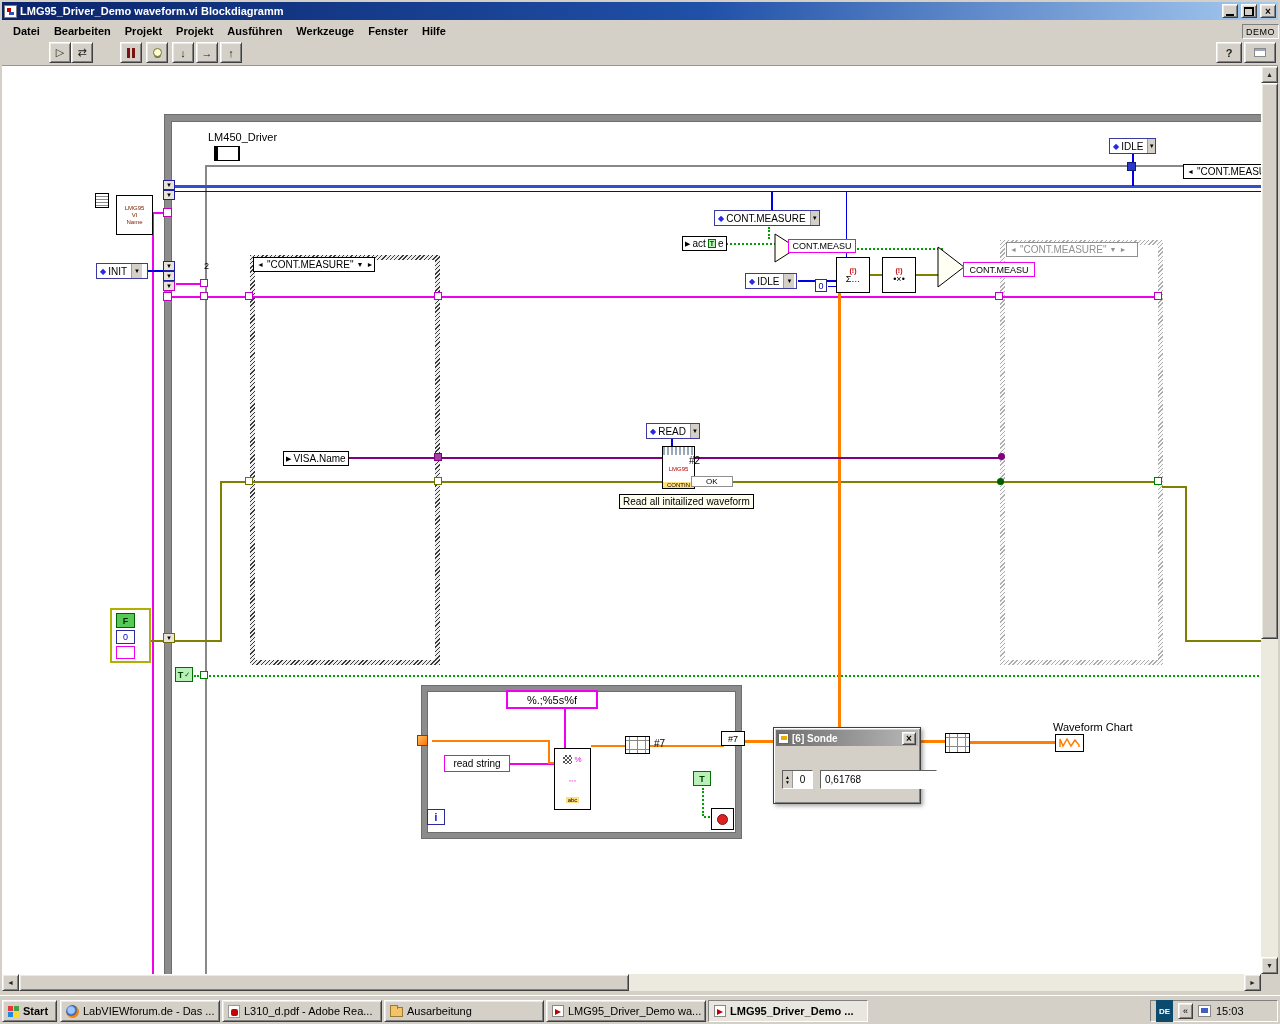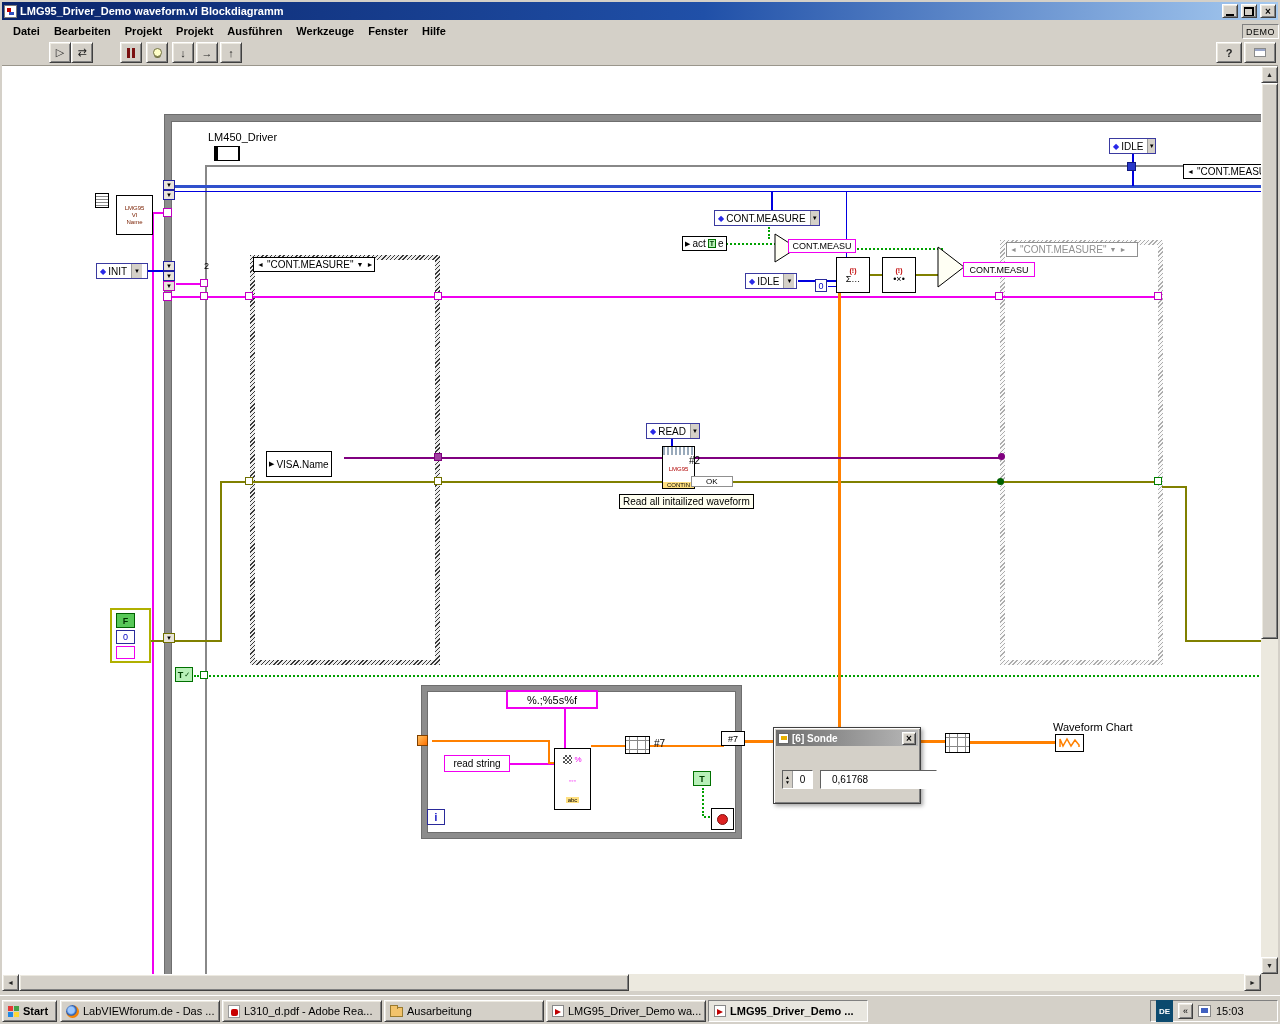--- a/index.html
+++ b/index.html
@@ -83,21 +83,21 @@
   
   .probe{position:absolute;left:773px;top:727px;width:148px;height:77px;background:#d4d0c8;border:1px solid #404040;box-shadow:2px 2px 4px rgba(0,0,0,.35), inset 1px 1px 0 #fff, inset -1px -1px 0 #808080;}
   .probe-title{position:absolute;left:2px;top:2px;right:2px;height:16px;background:linear-gradient(90deg,#6e6e6e,#b8b8b8);display:flex;align-items:center;gap:3px;padding:0 2px;}
   .probe-title .txt{color:#fff;font-weight:bold;font-size:10px;flex:1;white-space:nowrap;}
   .probe-ico{width:11px;height:11px;background:#fff;border:1px solid #666;position:relative;}
   .probe-ico::before{content:"";position:absolute;left:2px;top:2px;width:6px;height:4px;background:#e8b000;}
   .probe-close{width:14px;height:13px;display:flex;align-items:center;justify-content:center;font-size:10px;font-weight:bold;}
   .spinner{position:absolute;left:8px;top:42px;width:31px;height:19px;background:#fff;border:1px solid;border-color:#606060 #fff #fff #606060;display:flex;}
   .spinner .arrs{width:10px;background:#d4d0c8;border-right:1px solid #9a9a9a;display:flex;flex-direction:column;align-items:center;justify-content:center;font-size:5px;line-height:5px;}
   .spinner .val{flex:1;display:flex;align-items:center;justify-content:center;font-size:10px;}
-  .probe-val{position:absolute;left:46px;top:42px;width:117px;height:19px;background:#fff;border:1px solid;border-color:#606060 #fff #fff #606060;display:flex;align-items:center;padding-left:11px;font-size:10px;}
+  .probe-val{position:absolute;left:46px;top:42px;width:117px;height:19px;background:#fff;border:1px solid;border-color:#606060 #fff #fff #606060;display:flex;align-items:center;padding-left:4px;font-size:10px;}
 
   
   .hscroll{position:absolute;left:2px;top:974px;width:1259px;height:17px;background:#ece9df;}
   .vscroll{position:absolute;left:1261px;top:66px;width:17px;height:908px;background:#ece9df;}
   .sb-btn{position:absolute;width:17px;height:17px;display:flex;align-items:center;justify-content:center;font-size:7px;color:#222;}
   .sb-thumb{position:absolute;}
   .corner{position:absolute;left:1261px;top:974px;width:17px;height:17px;background:#d4d0c8;}
 
   
   .taskbar{position:absolute;left:0;top:995px;width:1280px;height:29px;background:#d4d0c8;border-top:1px solid #fff;}
@@ -288,21 +288,21 @@
         <span class="tri">◄</span>
         <span>"CONT.MEASU</span>
       </div>
 
       <div class="enum" style="left:1109px;top:138px;width:47px;">
         <span class="dmd">◆</span>
         <span>IDLE</span>
         <span class="dd">▼</span>
       </div>
 
-      <div class="boxed" style="left:266px;top:451px;height:26px;">
+      <div class="boxed" style="left:283px;top:451px;height:15px;">
         <span style="font-size:7px;">▶</span>
         <span>VISA.Name</span>
       </div>
 
       <div class="enum" style="left:714px;top:210px;width:106px;">
         <span class="dmd">◆</span>
         <span>CONT.MEASURE</span>
         <span class="dd">▼</span>
       </div>
       <div class="boxed" style="left:676px;top:236px;height:15px;margin-left:6px;">

